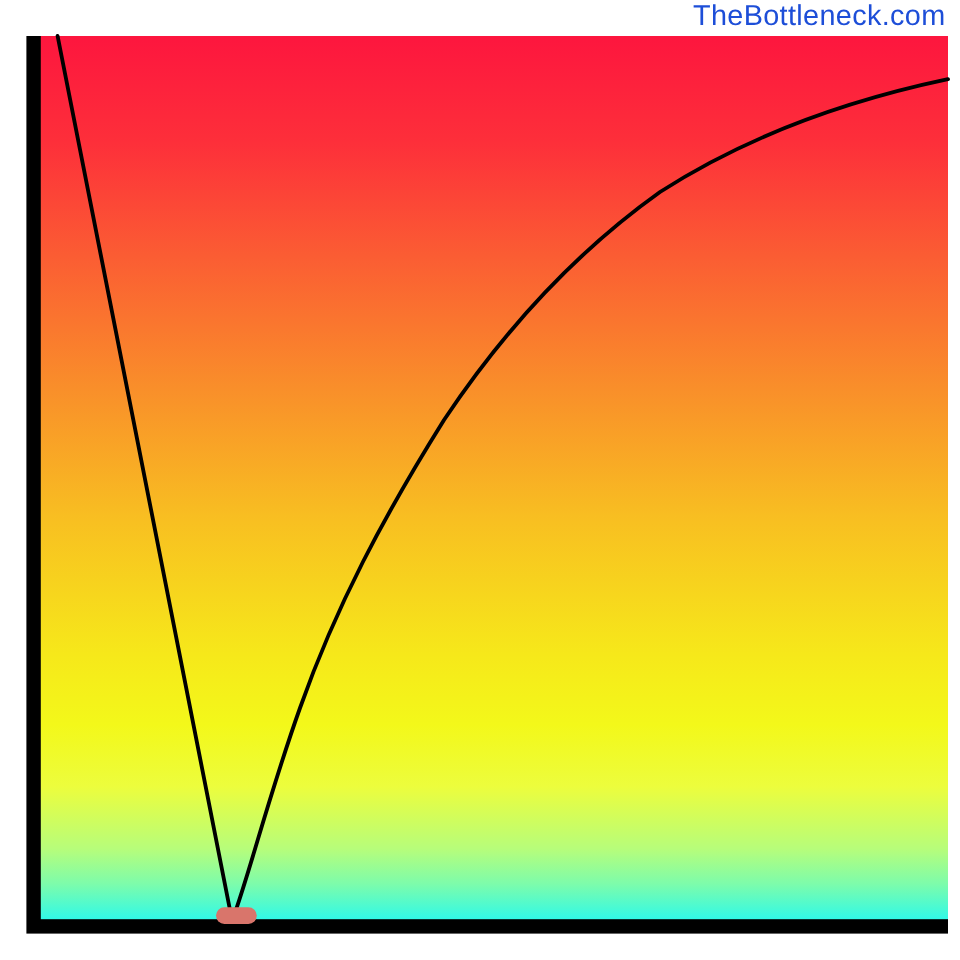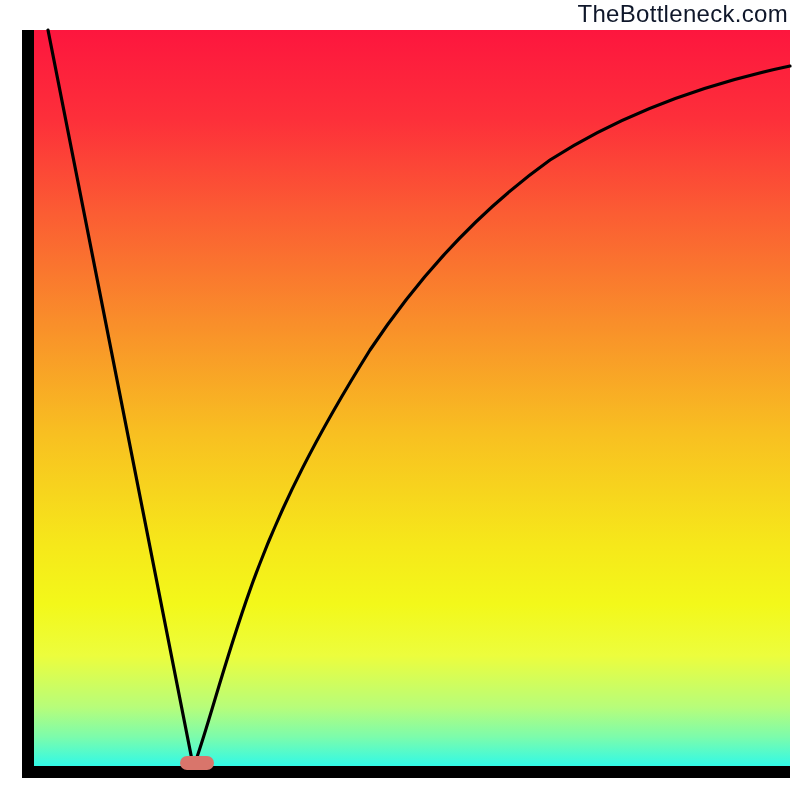--- a/index.html
+++ b/index.html
@@ -15,21 +15,21 @@
     width: 800px;
     height: 800px;
     position: relative;
     overflow: hidden;
   }
   .watermark {
     position: absolute;
     top: 0;
     right: 12px;
     font-size: 24px;
-    color: #0f172a;
+    color: #1d4ed8;
     font-weight: 500;
     letter-spacing: 0.3px;
   }
   svg {
     display: block;
   }
 </style>
 </head>
 <body>
 

